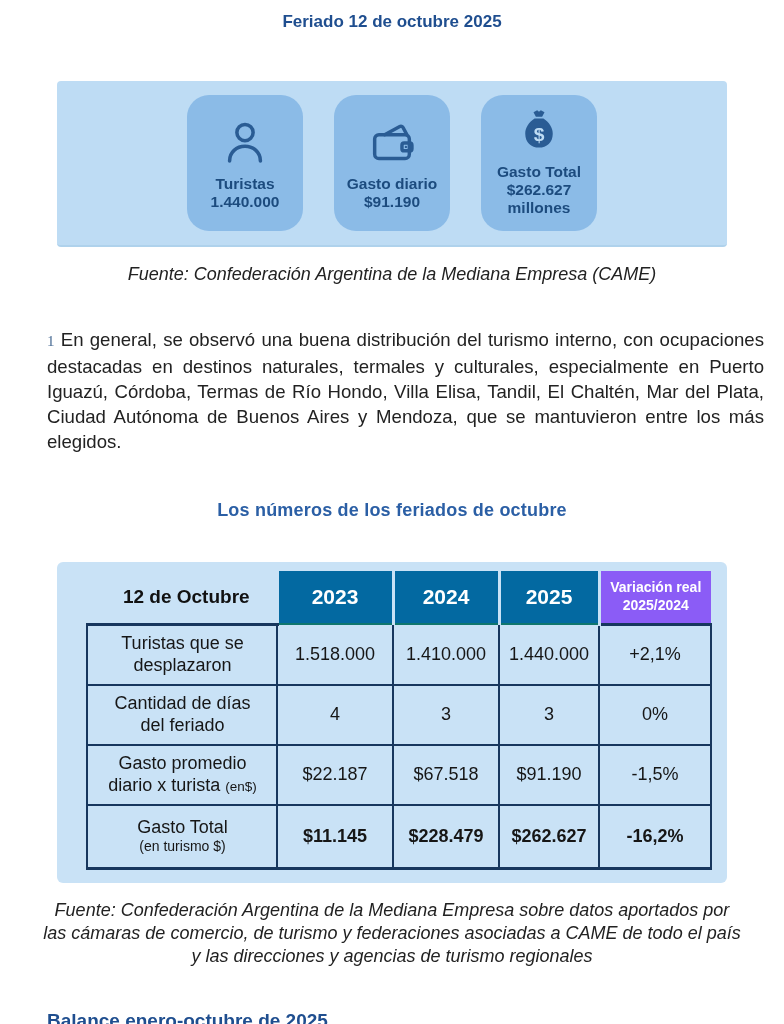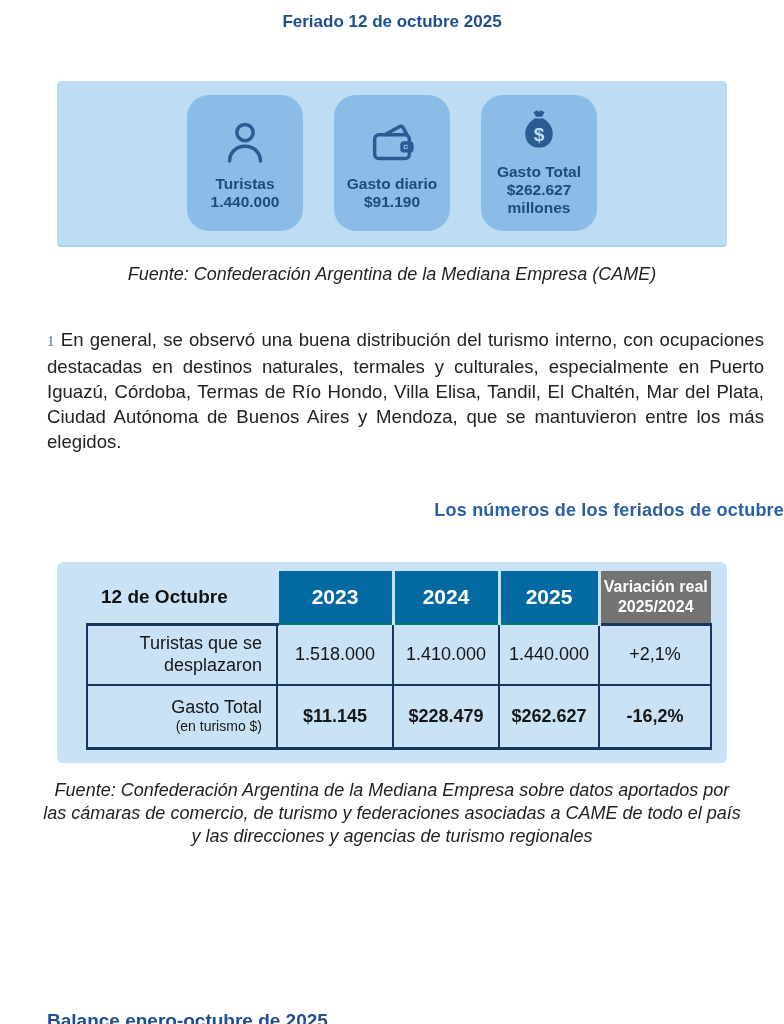--- a/index.html
+++ b/index.html
@@ -32,55 +32,55 @@
     font-size:18px;color:#222;
   }
   
   .paragraph{
     margin:42px 20px 0 47px;
     font-size:18.6px;line-height:25px;text-align:justify;color:#222;
   }
   .footnote-marker{color:#4C6E96;font-size:15px;font-family:"Liberation Serif",serif;}
   
   .section-title{
-    margin-top:46px;text-align:right;
+    margin-top:46px;text-align:center;
     font-size:18px;font-weight:bold;color:#2B5FA5;letter-spacing:.2px;
   }
   
   .table-panel{
     margin:41px auto 0;width:670px;box-sizing:border-box;
     background:#C9E2F6;border-radius:6px;
     padding:9px 17px 13px 29px;
   }
   table.stats{border-collapse:collapse;table-layout:fixed;width:624px;}
   table.stats col.c-label{width:190px;}
   table.stats col.c-y1{width:116px;}
   table.stats col.c-y2{width:106px;}
   table.stats col.c-y3{width:100px;}
   table.stats col.c-var{width:112px;}
   table.stats th{font-weight:bold;}
   th.corner{
-    background:transparent;color:#111;font-size:19px;text-align:left;
+    background:transparent;color:#111;font-size:19px;text-align:center;
     padding:8px 4px 8px 14px;border:none;border-bottom:3px solid #17375E;
   }
   th.year{
     background:#0369a1;color:#fff;font-size:21px;height:50px;
     border-left:3px solid #C9E2F6;border-right:3px solid #C9E2F6;
     border-top:none;border-bottom:2px solid #0f766e;
   }
   th.variation{
-    background:#737373;color:#fff;font-size:16px;line-height:1.25;
+    background:#8b5cf6;color:#fff;font-size:14px;line-height:1.25;
     border-left:3px solid #C9E2F6;border-right:none;
     border-top:none;border-bottom:3px solid #17375E;
   }
   td{
     border:2px solid #17375E;font-size:18px;color:#161616;
     height:54px;text-align:center;vertical-align:middle;padding:2px 4px;
   }
-  td.row-label{text-align:right;padding-left:15px;padding-right:14px;line-height:1.2;}
+  td.row-label{text-align:center;padding-left:15px;padding-right:14px;line-height:1.2;}
   td .sub{font-size:13.5px;}
   td .sub-block{display:block;font-size:14px;}
   tr.total td{border-bottom:3px solid #17375E;height:57px;}
   tr.total td.val{font-weight:bold;}
   
   .table-source{
     margin:16px auto 0;width:700px;text-align:center;font-style:italic;
     font-size:18px;line-height:23px;color:#222;
   }
   
@@ -165,20 +165,37 @@
       </tr>
     </thead>
     <tbody>
       <tr>
         <td class="row-label"><span>Turistas que se desplazaron</span></td>
         <td class="val">1.518.000</td>
         <td class="val">1.410.000</td>
         <td class="val">1.440.000</td>
         <td class="val">+2,1%</td>
       </tr>
+      <tr>
+        <td class="row-label"><span>Cantidad de días del feriado</span></td>
+        <td class="val">4</td>
+        <td class="val">3</td>
+        <td class="val">3</td>
+        <td class="val">0%</td>
+      </tr>
+      <tr>
+        <td class="row-label">
+          <span>Gasto promedio diario x turista</span>
+          <span class="sub">(en$)</span>
+        </td>
+        <td class="val">$22.187</td>
+        <td class="val">$67.518</td>
+        <td class="val">$91.190</td>
+        <td class="val">-1,5%</td>
+      </tr>
       <tr class="total">
         <td class="row-label">
           <span>Gasto Total</span>
           <span class="sub-block">(en turismo $)</span>
         </td>
         <td class="val">$11.145</td>
         <td class="val">$228.479</td>
         <td class="val">$262.627</td>
         <td class="val">-16,2%</td>
       </tr>

